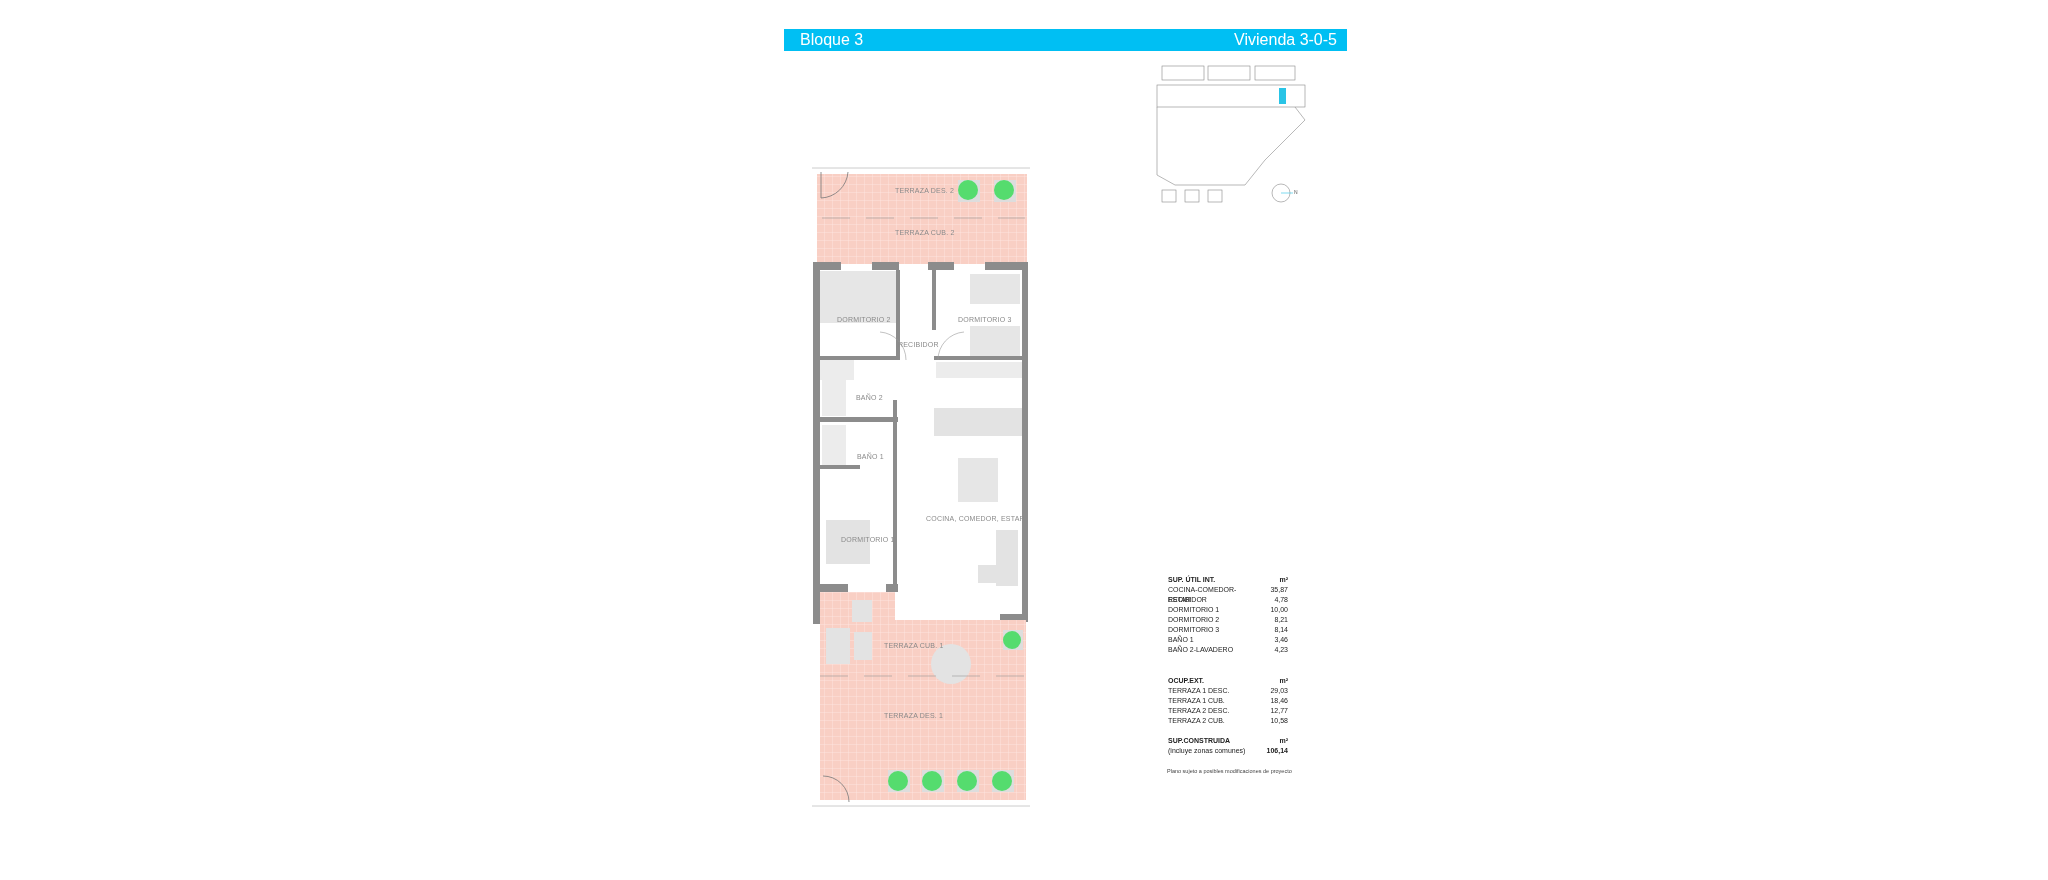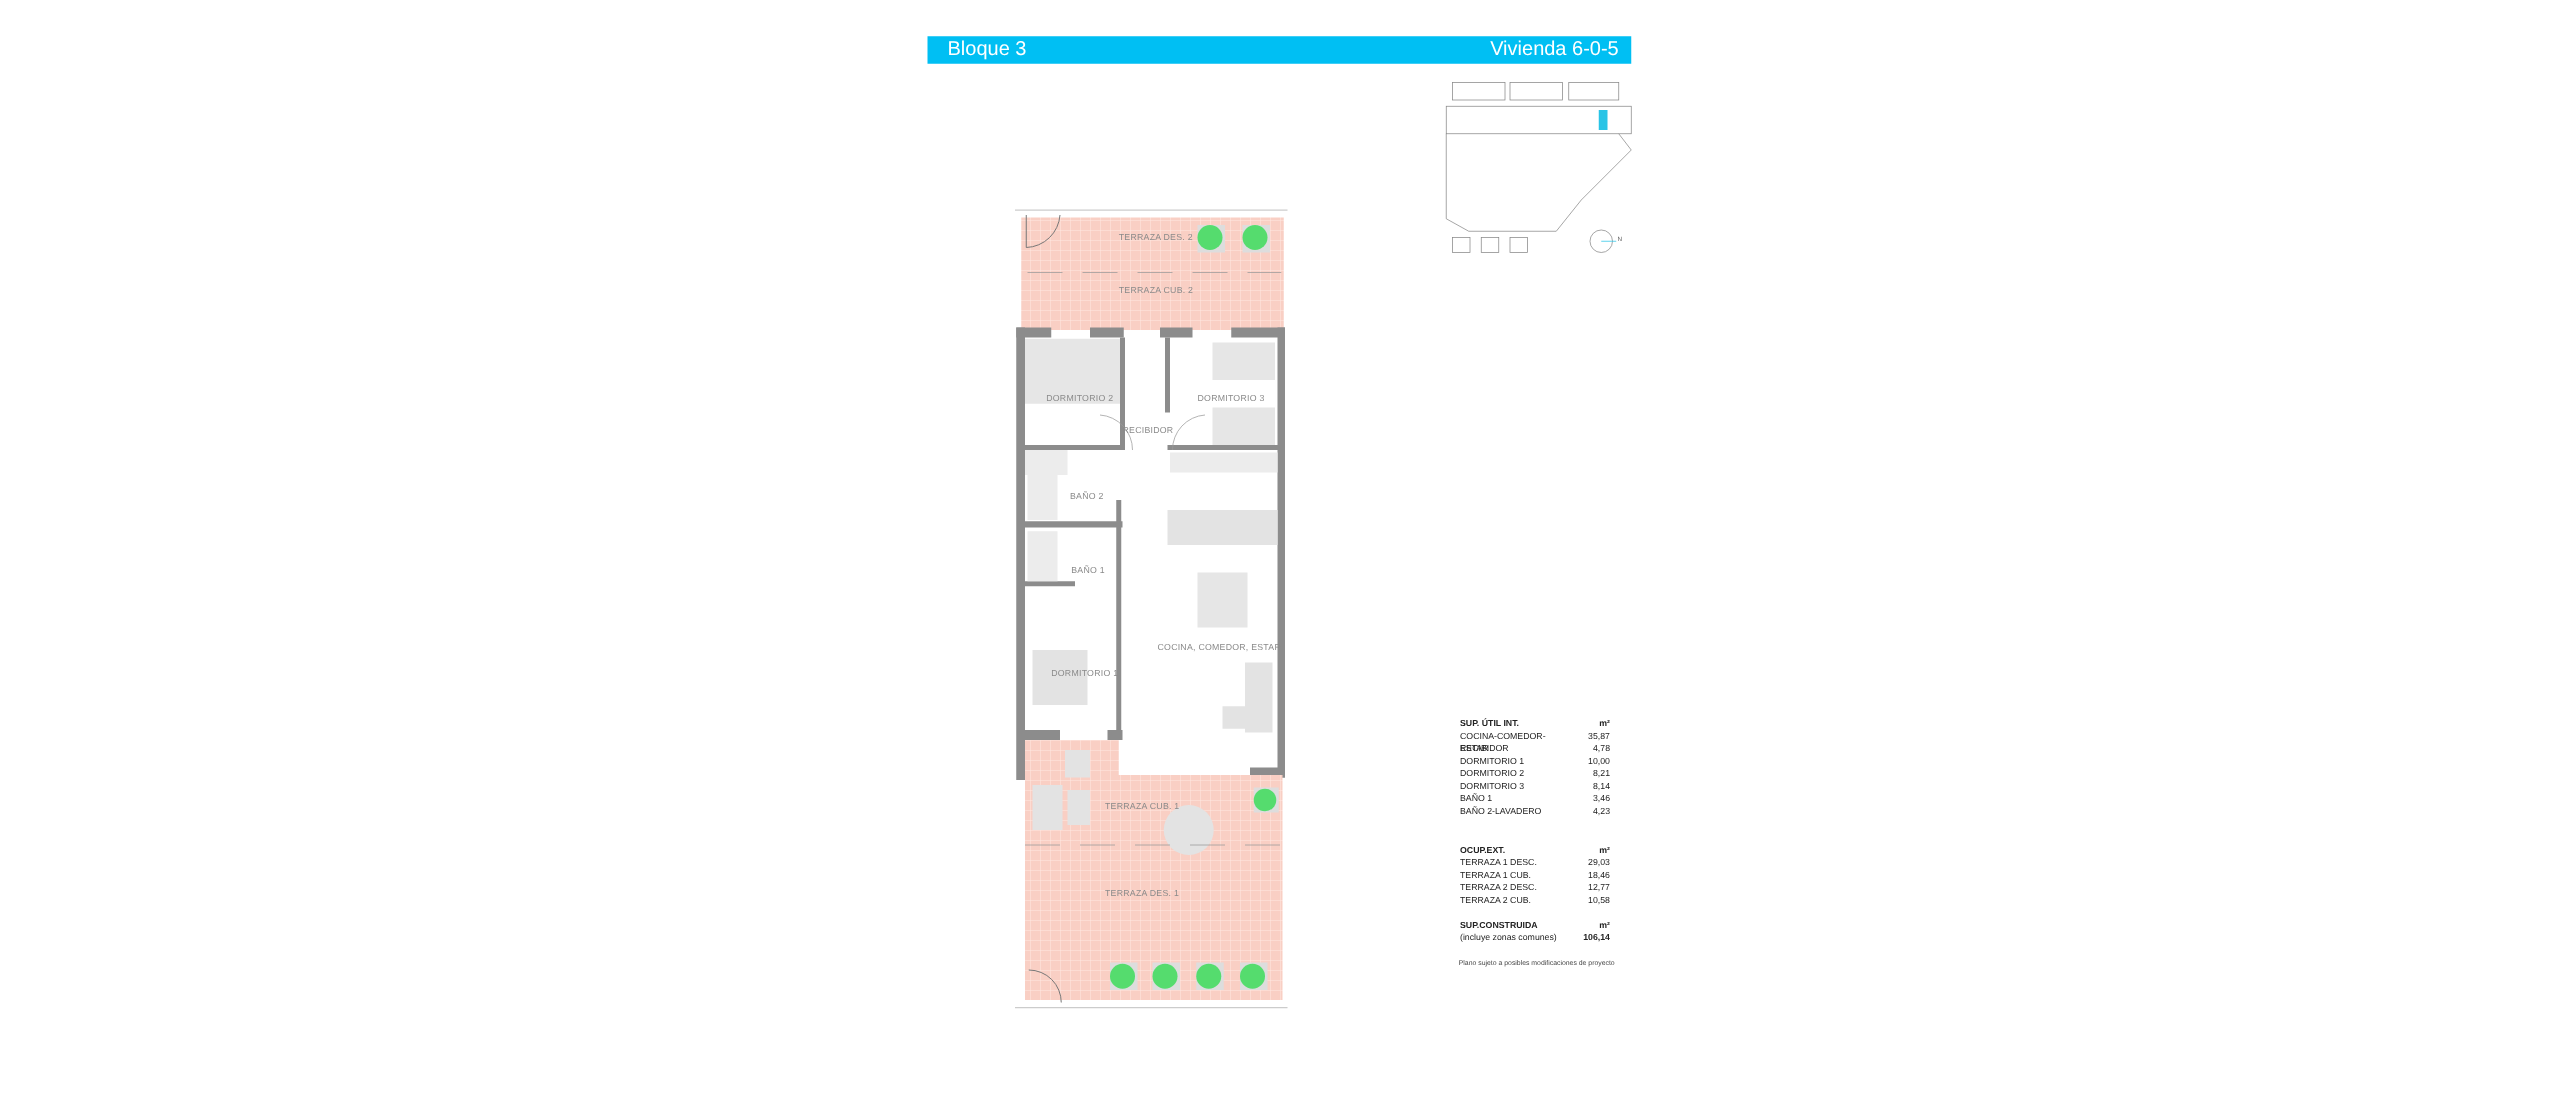--- a/index.html
+++ b/index.html
@@ -1,31 +1,31 @@
 <!DOCTYPE html>
 <html><head>
 <meta charset="utf-8">
 <style>
   html, body { margin:0; padding:0; background:#ffffff; }
   body { width:2048px; height:880px; position:relative; overflow:hidden; font-family:"Liberation Sans", sans-serif; }
-  .header-bar { position:absolute; left:742px; top:29px; width:563px; height:22px; background:#00bff3; color:#fff; display:flex; justify-content:space-between; align-items:center; padding:0 10px 0 16px; box-sizing:border-box; font-size:16px; }
+  .header-bar { position:absolute; left:784px; top:29px; width:563px; height:22px; background:#00bff3; color:#fff; display:flex; justify-content:space-between; align-items:center; padding:0 10px 0 16px; box-sizing:border-box; font-size:16px; }
   .plan { position:absolute; left:0; top:0; }
   .label { position:absolute; font-size:7px; color:#8a8a8a; letter-spacing:0.2px; white-space:nowrap; }
   .tbl { position:absolute; left:1168px; font-size:7px; color:#222; }
   .tbl .row { display:flex; width:120px; justify-content:space-between; height:10px; line-height:10px; }
   .tbl .row .v { width:30px; text-align:right; }
   .tbl .hdr { font-weight:bold; }
   .disclaimer { position:absolute; left:1167px; top:768px; font-size:5.5px; color:#444; }
 </style>
 </head>
 <body>
 
 <div class="header-bar">
   <span>Bloque 3</span>
-  <span>Vivienda 6-0-5</span>
+  <span>Vivienda 3-0-5</span>
 </div>
 
 <svg class="plan" width="2048" height="880" viewBox="0 0 2048 880">
   <defs>
     <pattern id="tile" width="8" height="8" patternUnits="userSpaceOnUse">
       <rect width="8" height="8" fill="#f9cfc4"></rect>
       <path d="M8 0 L0 0 0 8" fill="none" stroke="#ffe9e3" stroke-width="0.8"></path>
     </pattern>
   </defs>
 

